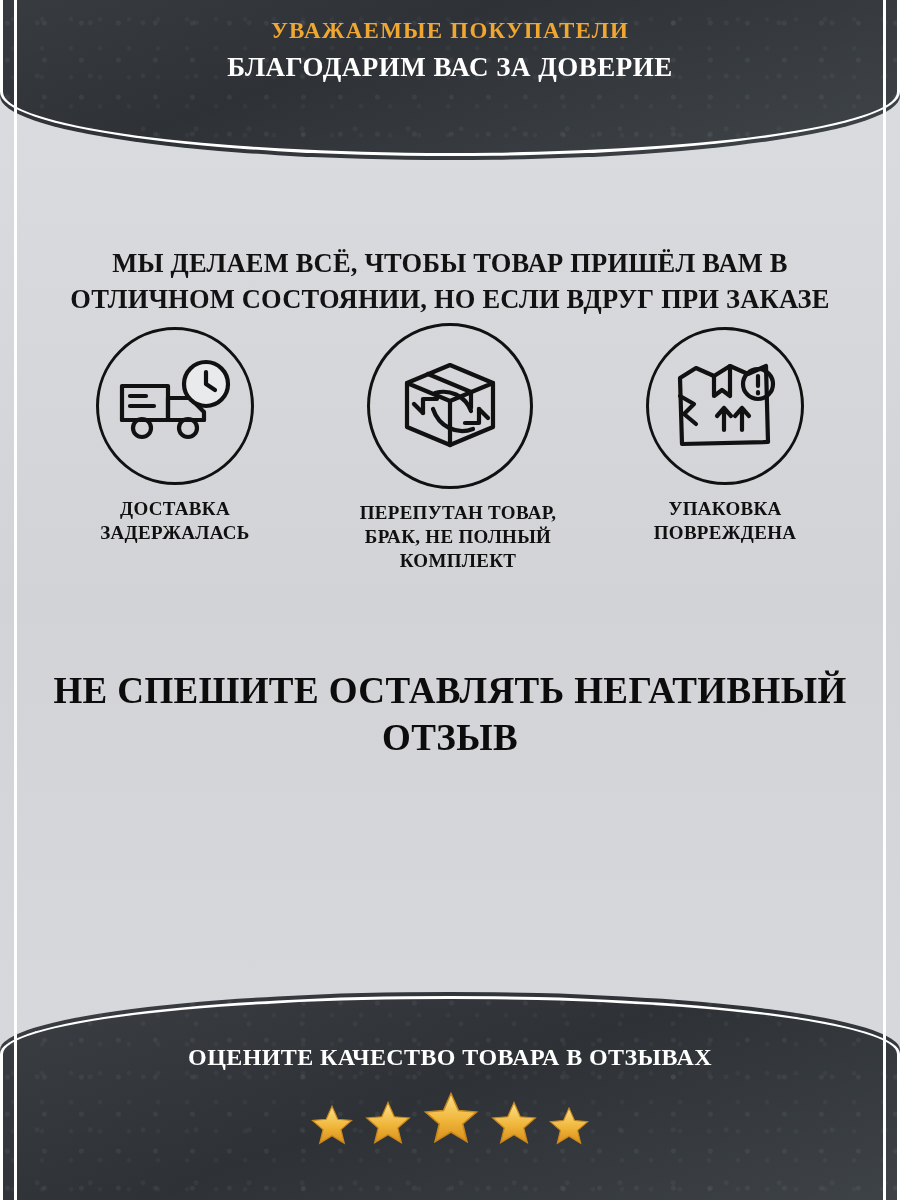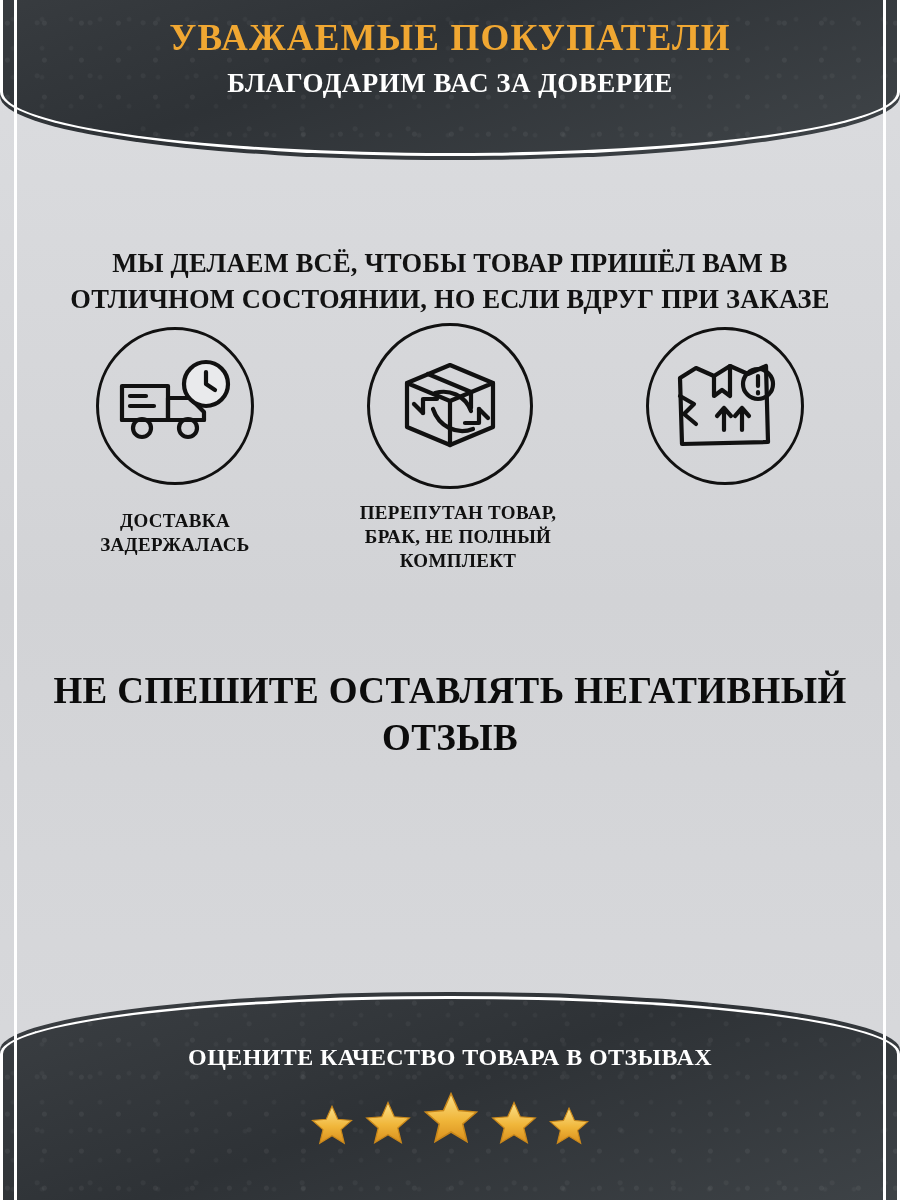--- a/index.html
+++ b/index.html
@@ -61,21 +61,21 @@
   .rail-l { left: 14px; }
   .rail-r { right: 14px; }
 
   
   .header {
     position: absolute; top: 18px; left: 0; width: 900px;
     text-align: center; z-index: 4;
   }
   .header-title {
     color: #f0a732;
-    font-size: 37px;
+    font-size: 23px;
     font-weight: bold;
     letter-spacing: 1.2px;
     line-height: 1.1;
   }
   .header-sub {
     color: #ffffff;
     font-size: 27px;
     font-weight: bold;
     line-height: 1.22;
     margin-top: 8px;
@@ -101,21 +101,21 @@
   }
   .icon-col { width: 258px; text-align: center; }
   .icon-circle {
     width: 158px; height: 158px; margin: 0 auto;
     border: 3px solid #111; border-radius: 50%;
     display: flex; align-items: center; justify-content: center;
     background: transparent;
   }
   .icon-col.mid .icon-circle { width: 166px; height: 166px; margin-top: -4px; }
   .icon-label {
-    margin-top: 24px;
+    margin-top: 12px;
     font-size: 19px; font-weight: bold; color: #101010;
     line-height: 1.25; letter-spacing: 0.3px;
   }
   .icon-col.mid .icon-label { margin-top: 12px; margin-left: 16px; }
 
   
   .headline {
     position: absolute; top: 668px; left: 50px; width: 800px;
     text-align: center; color: #0c0c0c;
     font-size: 37px; font-weight: bold; line-height: 1.26;
@@ -211,20 +211,21 @@
 
           <path d="M14 44 l14 8 l-10 10 l12 10"></path>
 
           <path d="M58 78 v-22 M58 56 l-7 8 M58 56 l7 8"></path>
           <path d="M76 78 v-22 M76 56 l-7 8 M76 56 l7 8"></path>
 
           <circle cx="92" cy="32" r="15"></circle>
           <path d="M92 24 v10 M92 40 v1.5"></path>
         </svg>
       </div>
+      <div class="icon-label">УПАКОВКА ПОВРЕЖДЕНА</div>
     </div>
 
   </div>
 
   <div class="headline">НЕ СПЕШИТЕ ОСТАВЛЯТЬ НЕГАТИВНЫЙ ОТЗЫВ</div>
 
   <div class="footer">
     <div class="footer-text">ОЦЕНИТЕ КАЧЕСТВО ТОВАРА В ОТЗЫВАХ</div>
     <div class="stars">
       <svg class="star" width="48" height="46" viewBox="0 0 24 24">

